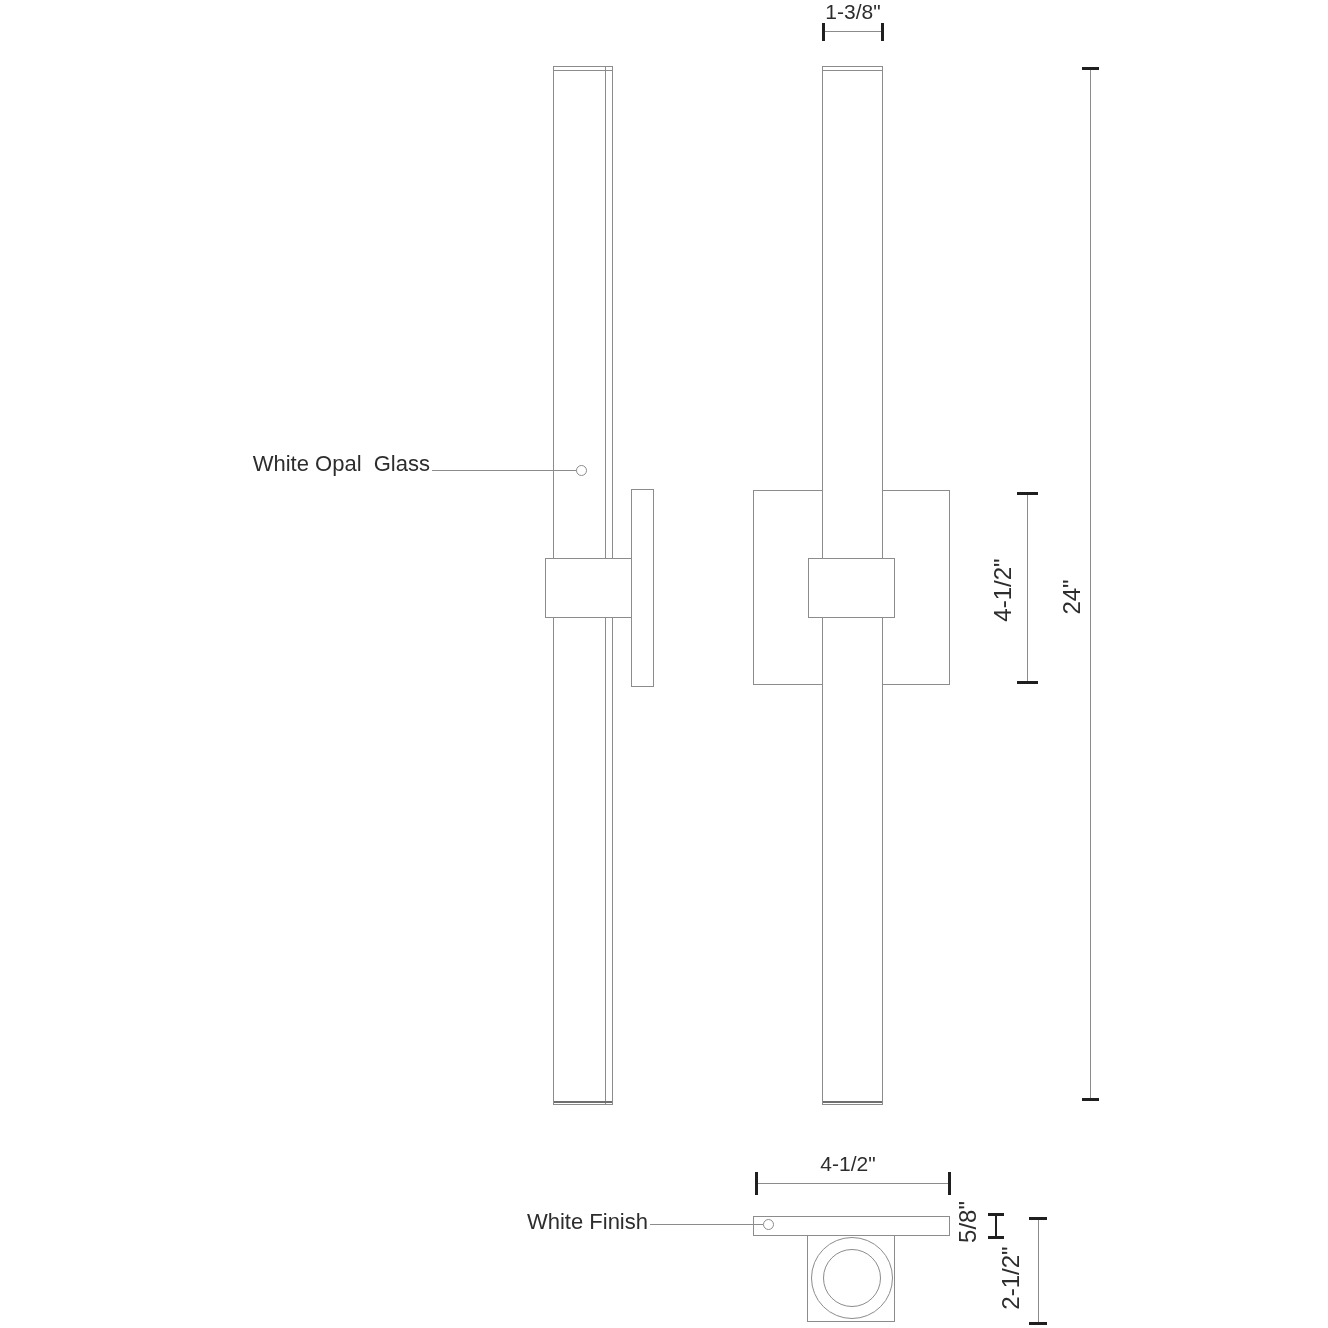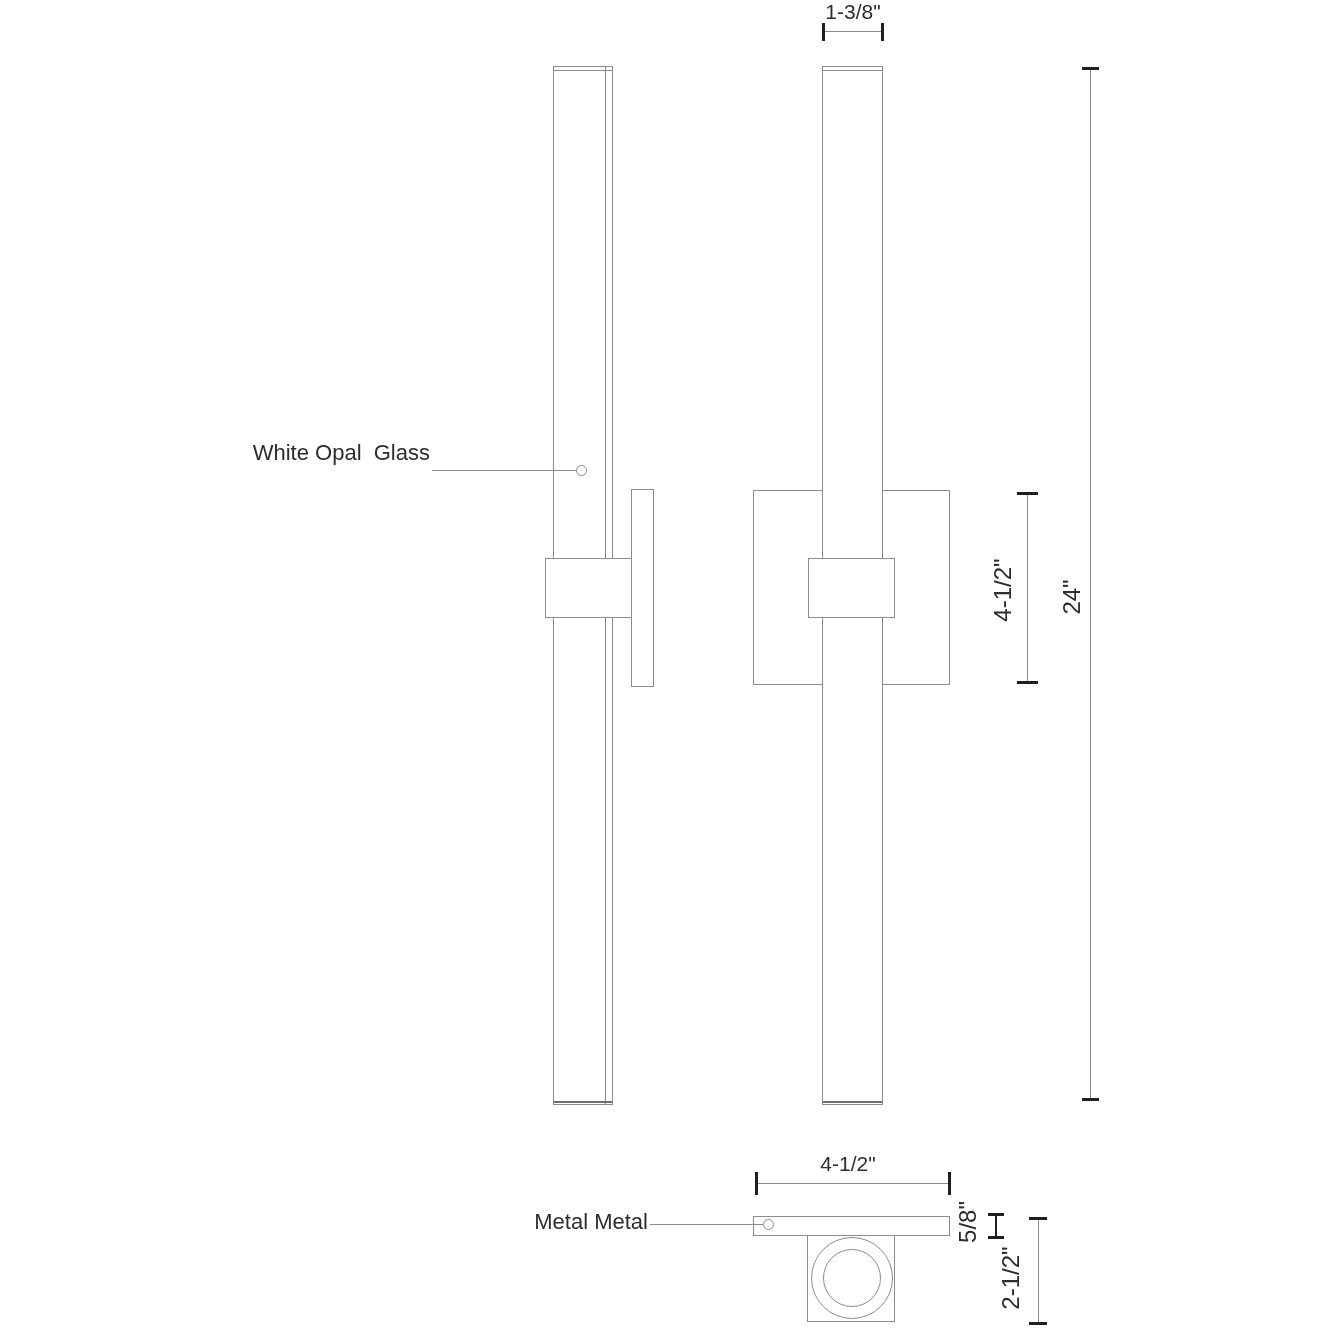--- a/index.html
+++ b/index.html
@@ -70,21 +70,21 @@
 
     <div class="vline" style="left:605px; top:67px; height:1037px;"></div>
 
     <div class="hline" style="left:554px; top:70px; width:58px;"></div>
     <div class="hline" style="left:554px; top:1101px; width:58px; height:2px; background:#6f6f6f;"></div>
 
     <div class="rect filled" style="left:545px; top:558px; width:87px; height:60px;"></div>
 
     <div class="hline" style="left:432px; top:470px; width:145px;"></div>
     <div class="circle" style="left:576px; top:465px; width:11px; height:11px;"></div>
-    <div class="label" style="left:230px; top:440px; width:200px; text-align:right;">White Opal  Glass</div>
+    <div class="label" style="left:230px; top:451px; width:200px; text-align:right;">White Opal  Glass</div>
   </div>
 
   <div>
 
     <div class="rect" style="left:753px; top:490px; width:197px; height:195px;"></div>
 
     <div class="rect filled" style="left:822px; top:66px; width:61px; height:1039px;"></div>
 
     <div class="hline" style="left:823px; top:70px; width:59px;"></div>
     <div class="hline" style="left:823px; top:1101px; width:59px; height:2px; background:#6f6f6f;"></div>
@@ -117,21 +117,21 @@
 
     <div class="rect" style="left:753px; top:1216px; width:197px; height:20px;"></div>
 
     <div class="rect" style="left:807px; top:1235px; width:88px; height:87px;"></div>
 
     <div class="circle hollow" style="left:811px; top:1237px; width:82px; height:82px;"></div>
     <div class="circle hollow" style="left:823px; top:1249px; width:58px; height:58px;"></div>
 
     <div class="hline" style="left:650px; top:1224px; width:113px;"></div>
     <div class="circle" style="left:763px; top:1219px; width:11px; height:11px;"></div>
-    <div class="label" style="left:448px; top:1209px; width:200px; text-align:right;">Metal Metal</div>
+    <div class="label" style="left:448px; top:1209px; width:200px; text-align:right;">White Finish</div>
   </div>
 
   <div>
     <div class="dim-text" style="left:798px; top:1152px; width:100px;">4-1/2"</div>
     <div class="hline" style="left:757px; top:1183px; width:193px;"></div>
     <div class="tick v" style="left:755px; top:1172px; height:23px;"></div>
     <div class="tick v" style="left:948px; top:1172px; height:23px;"></div>
   </div>
 
   <div>

